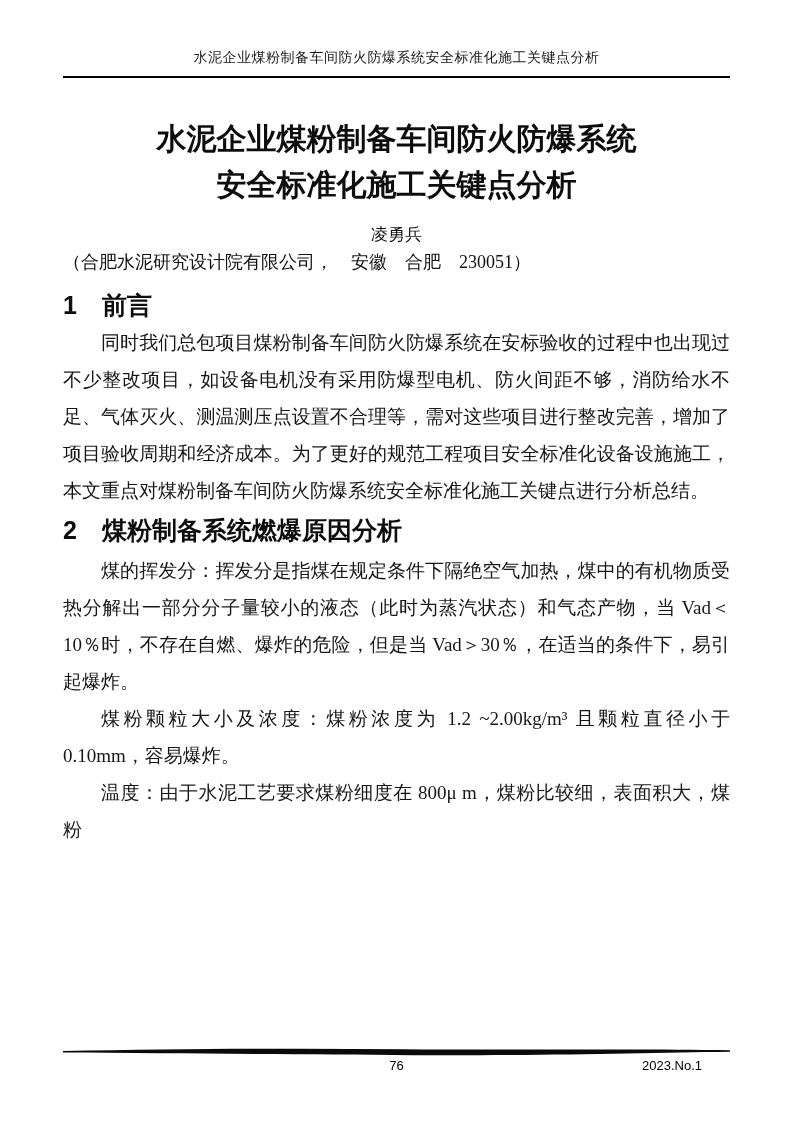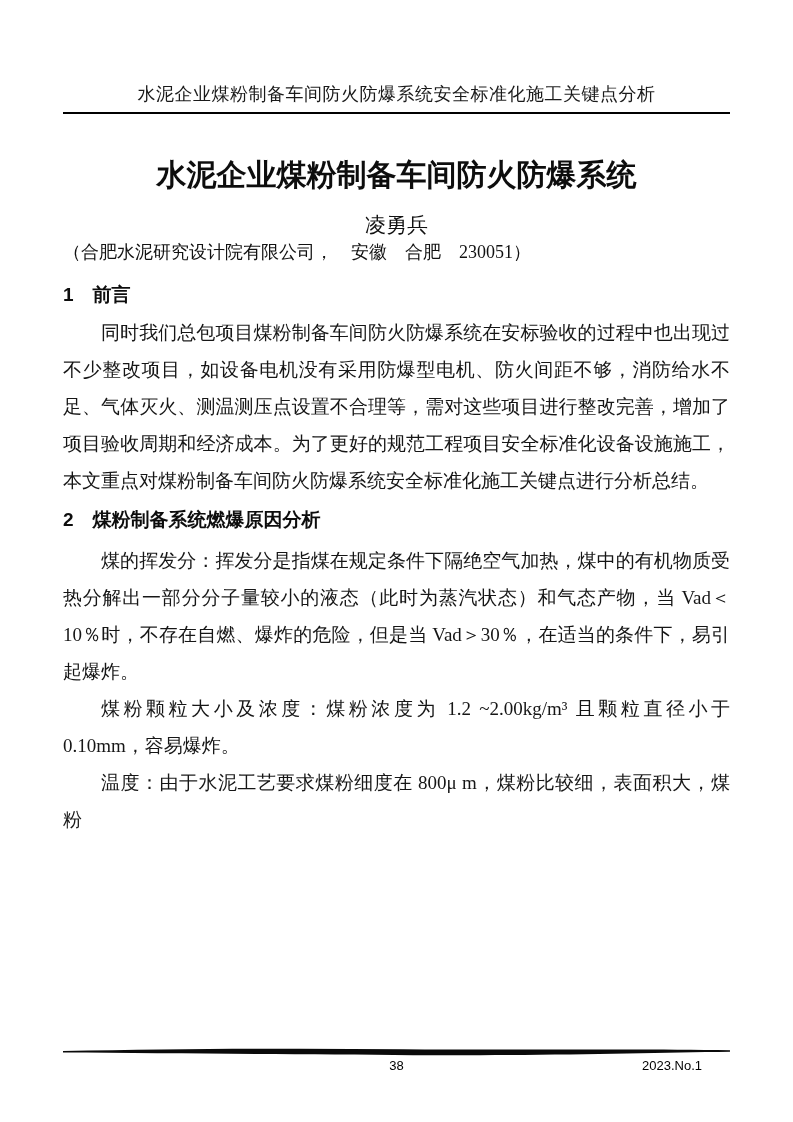--- a/index.html
+++ b/index.html
@@ -17,23 +17,23 @@
     font-family: "Liberation Serif", "DejaVu Serif", serif;
     overflow: hidden;
   }
   .content {
     position: absolute;
     left: 63px;
     top: 0;
     width: 667px;
   }
   .running-title {
-    padding-top: 84px;
+    padding-top: 48px;
     text-align: center;
-    font-size: 18px;
+    font-size: 14px;
     line-height: 20px;
     color: #1a1a1a;
     letter-spacing: 0.5px;
   }
   .head-rule {
     margin-top: 8px;
     border: none;
     border-top: 2px solid #000;
     height: 0;
   }
@@ -42,34 +42,34 @@
     text-align: center;
     font-family: Liberation Serif, serif;
     font-weight: bold;
     font-size: 30px;
     line-height: 46px;
     color: #0d0d0d;
   }
   .author {
     margin-top: 16px;
     text-align: center;
-    font-size: 21px;
+    font-size: 17px;
     line-height: 22px;
   }
   .affiliation {
     margin-top: 4px;
     text-align: left;
     font-size: 18px;
     line-height: 24px;
   }
   .section-heading {
     margin: 18px 0 6px 0;
     font-family: "Liberation Sans", "DejaVu Sans", sans-serif;
     font-weight: bold;
-    font-size: 19px;
+    font-size: 25px;
     line-height: 26px;
     color: #0d0d0d;
   }
   .section-heading.second {
     margin-top: 8px;
     margin-bottom: 9px;
   }
   .body-par {
     margin: 0;
     font-size: 19px;
@@ -114,20 +114,21 @@
 <body>
 
 <div class="page">
   <div class="content">
 
     <div class="running-title">水泥企业煤粉制备车间防火防爆系统安全标准化施工关键点分析</div>
     <hr class="head-rule">
 
     <h1 class="article-title">
       <span style="display:block">水泥企业煤粉制备车间防火防爆系统</span>
+      <span style="display:block">安全标准化施工关键点分析</span>
     </h1>
 
     <div class="author">凌勇兵</div>
     <div class="affiliation">（合肥水泥研究设计院有限公司，　安徽　合肥　230051）</div>
 
     <h2 class="section-heading">1　前言</h2>
 
     <p class="body-par">同时我们总包项目煤粉制备车间防火防爆系统在安标验收的过程中也出现过不少整改项目，如设备电机没有采用防爆型电机、防火间距不够，消防给水不足、气体灭火、测温测压点设置不合理等，需对这些项目进行整改完善，增加了项目验收周期和经济成本。为了更好的规范工程项目安全标准化设备设施施工，本文重点对煤粉制备车间防火防爆系统安全标准化施工关键点进行分析总结。</p>
 
     <h2 class="section-heading second">2　煤粉制备系统燃爆原因分析</h2>
@@ -136,17 +137,17 @@
     <p class="body-par">煤粉颗粒大小及浓度：煤粉浓度为 1.2 ~2.00kg/m³ 且颗粒直径小于 0.10mm，容易爆炸。</p>
     <p class="body-par">温度：由于水泥工艺要求煤粉细度在 800μ m，煤粉比较细，表面积大，煤粉</p>
 
   </div>
 
   <div class="footer">
     <svg class="footer-rule-svg" viewBox="0 0 667 12" xmlns="http://www.w3.org/2000/svg" aria-hidden="true">
       <path d="M0 5 C 120 2.8, 230 2, 340 3.2 C 450 4.4, 570 2.4, 667 4.2 L 667 5.8 C 580 7, 480 9.8, 350 9.2 C 240 8.6, 110 7.4, 0 6.6 Z" fill="#0a0a0a"></path>
     </svg>
     <div class="footer-row">
-      <span class="page-number">38</span>
+      <span class="page-number">76</span>
       <span class="issue-label">2023.No.1</span>
     </div>
   </div>
 </div>
 
 </body></html>

